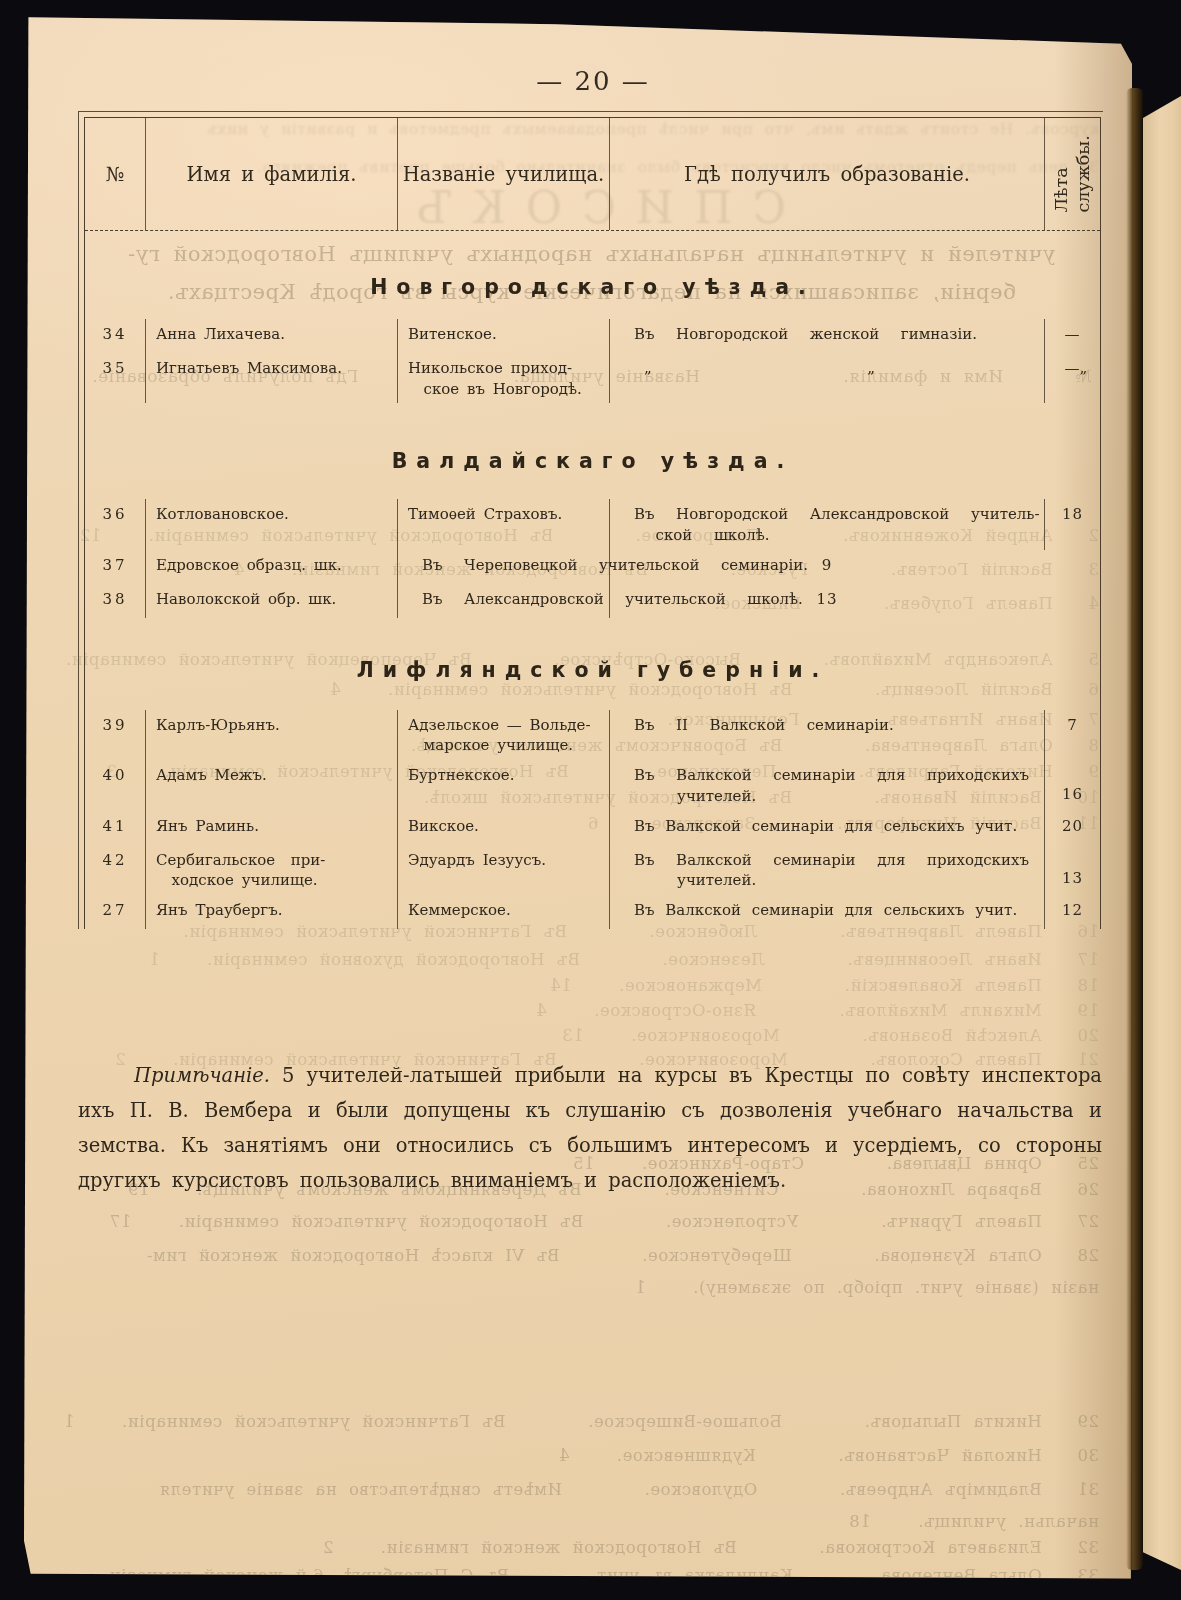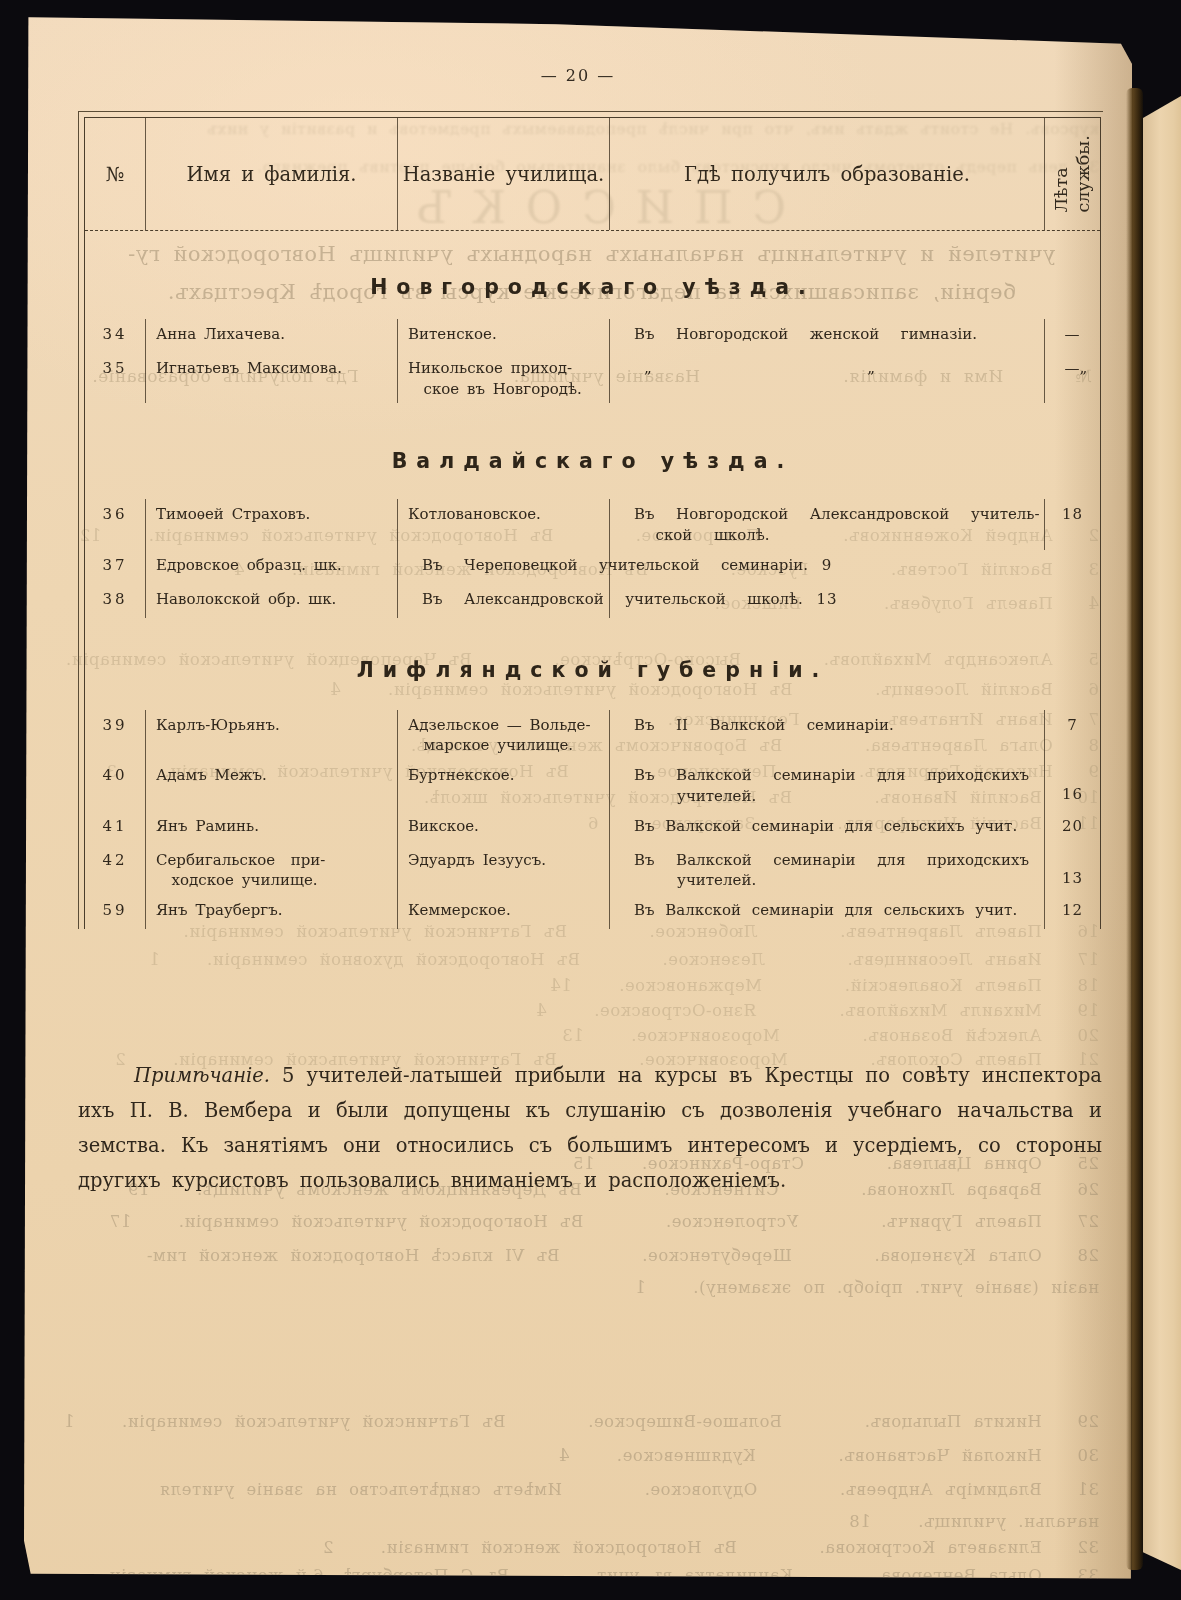--- a/index.html
+++ b/index.html
@@ -37,22 +37,22 @@
     font-size:16.5px;letter-spacing:.5px;word-spacing:6px;
     filter:blur(.4px);
   }
   .bleed.big{font-size:44px;letter-spacing:20px;opacity:.28;color:#b3a182;filter:blur(.8px);text-align:center;}
   .bleed.sub{font-size:21px;opacity:.5;color:#99876a;text-align:center;filter:blur(.3px);}
   .bleed.hdr{font-size:17px;opacity:.4;text-align:center;}
   .bleed.faint{font-size:15.5px;opacity:.22;filter:blur(1.1px);}
   .bleed.deep{opacity:.44;color:#97866a;}
   
   .pageno{
-    position:absolute;left:0;top:52px;width:1108px;text-align:center;
-    font-size:16px;letter-spacing:2px;color:#332a20;
+    position:absolute;left:15px;top:52px;width:1108px;text-align:center;
+    font-size:26px;letter-spacing:2px;color:#332a20;
   }
   .dtable{
     position:absolute;left:60px;top:103px;width:1015px;
     border:1.5px solid #4a3d2b;border-bottom:none;
   }
   .dtable::before{ 
     content:"";position:absolute;left:-7px;top:-7px;right:-3px;bottom:0;
     border-top:1px solid #5a4c36;border-left:1px solid #5a4c36;pointer-events:none;
   }
   .trow,.thead{display:grid;grid-template-columns:60px 252px 212px 435px 56px;}
@@ -155,22 +155,22 @@
       <div class="c">Никольское приход-
   ское въ Новгородѣ.</div>
       <div class="c cedu ditto">„                    „                   „</div>
       <div class="c csvc">—</div>
     </div>
 
     <div class="sect s2">Валдайскаго уѣзда.</div>
 
     <div class="trow">
       <div class="c cnum">36</div>
+      <div class="c">Котловановское.</div>
       <div class="c">Тимоѳей Страховъ.</div>
-      <div class="c">Котловановское.</div>
       <div class="c cedu">Въ  Новгородской  Александровской  учитель-
   ской  школѣ.</div>
       <div class="c csvc">18</div>
     </div>
     <div class="trow">
       <div class="c cnum">37</div>
       <div class="c">Едровское образц. шк.</div>
       <div class="c cedu">Въ  Череповецкой  учительской  семинаріи.</div>
       <div class="c csvc">9</div>
     </div>
@@ -209,21 +209,21 @@
     <div class="trow">
       <div class="c cnum">42</div>
       <div class="c">Сербигальское  при-
   ходское училище.</div>
       <div class="c">Эдуардъ Іезуусъ.</div>
       <div class="c cedu">Въ  Валкской  семинаріи  для  приходскихъ
     учителей.</div>
       <div class="c csvc low">13</div>
     </div>
     <div class="trow">
-      <div class="c cnum">59</div>
+      <div class="c cnum">27</div>
       <div class="c">Янъ Траубергъ.</div>
       <div class="c">Кеммерское.</div>
       <div class="c cedu">Въ Валкской семинаріи для сельскихъ учит.</div>
       <div class="c csvc">12</div>
     </div>
   </div>
 
   <div class="note"><span class="indent"></span><span class="lbl">Примѣчаніе.</span><span> 5 учителей-латышей прибыли на курсы въ Крестцы по совѣту инспектора ихъ П. В. Вембера и были допущены къ слушанію съ дозволенія учебнаго начальства и земства. Къ занятіямъ они относились съ большимъ интересомъ и усердіемъ, со стороны другихъ курсистовъ пользовались вниманіемъ и расположеніемъ.</span></div>
 
 </div>

